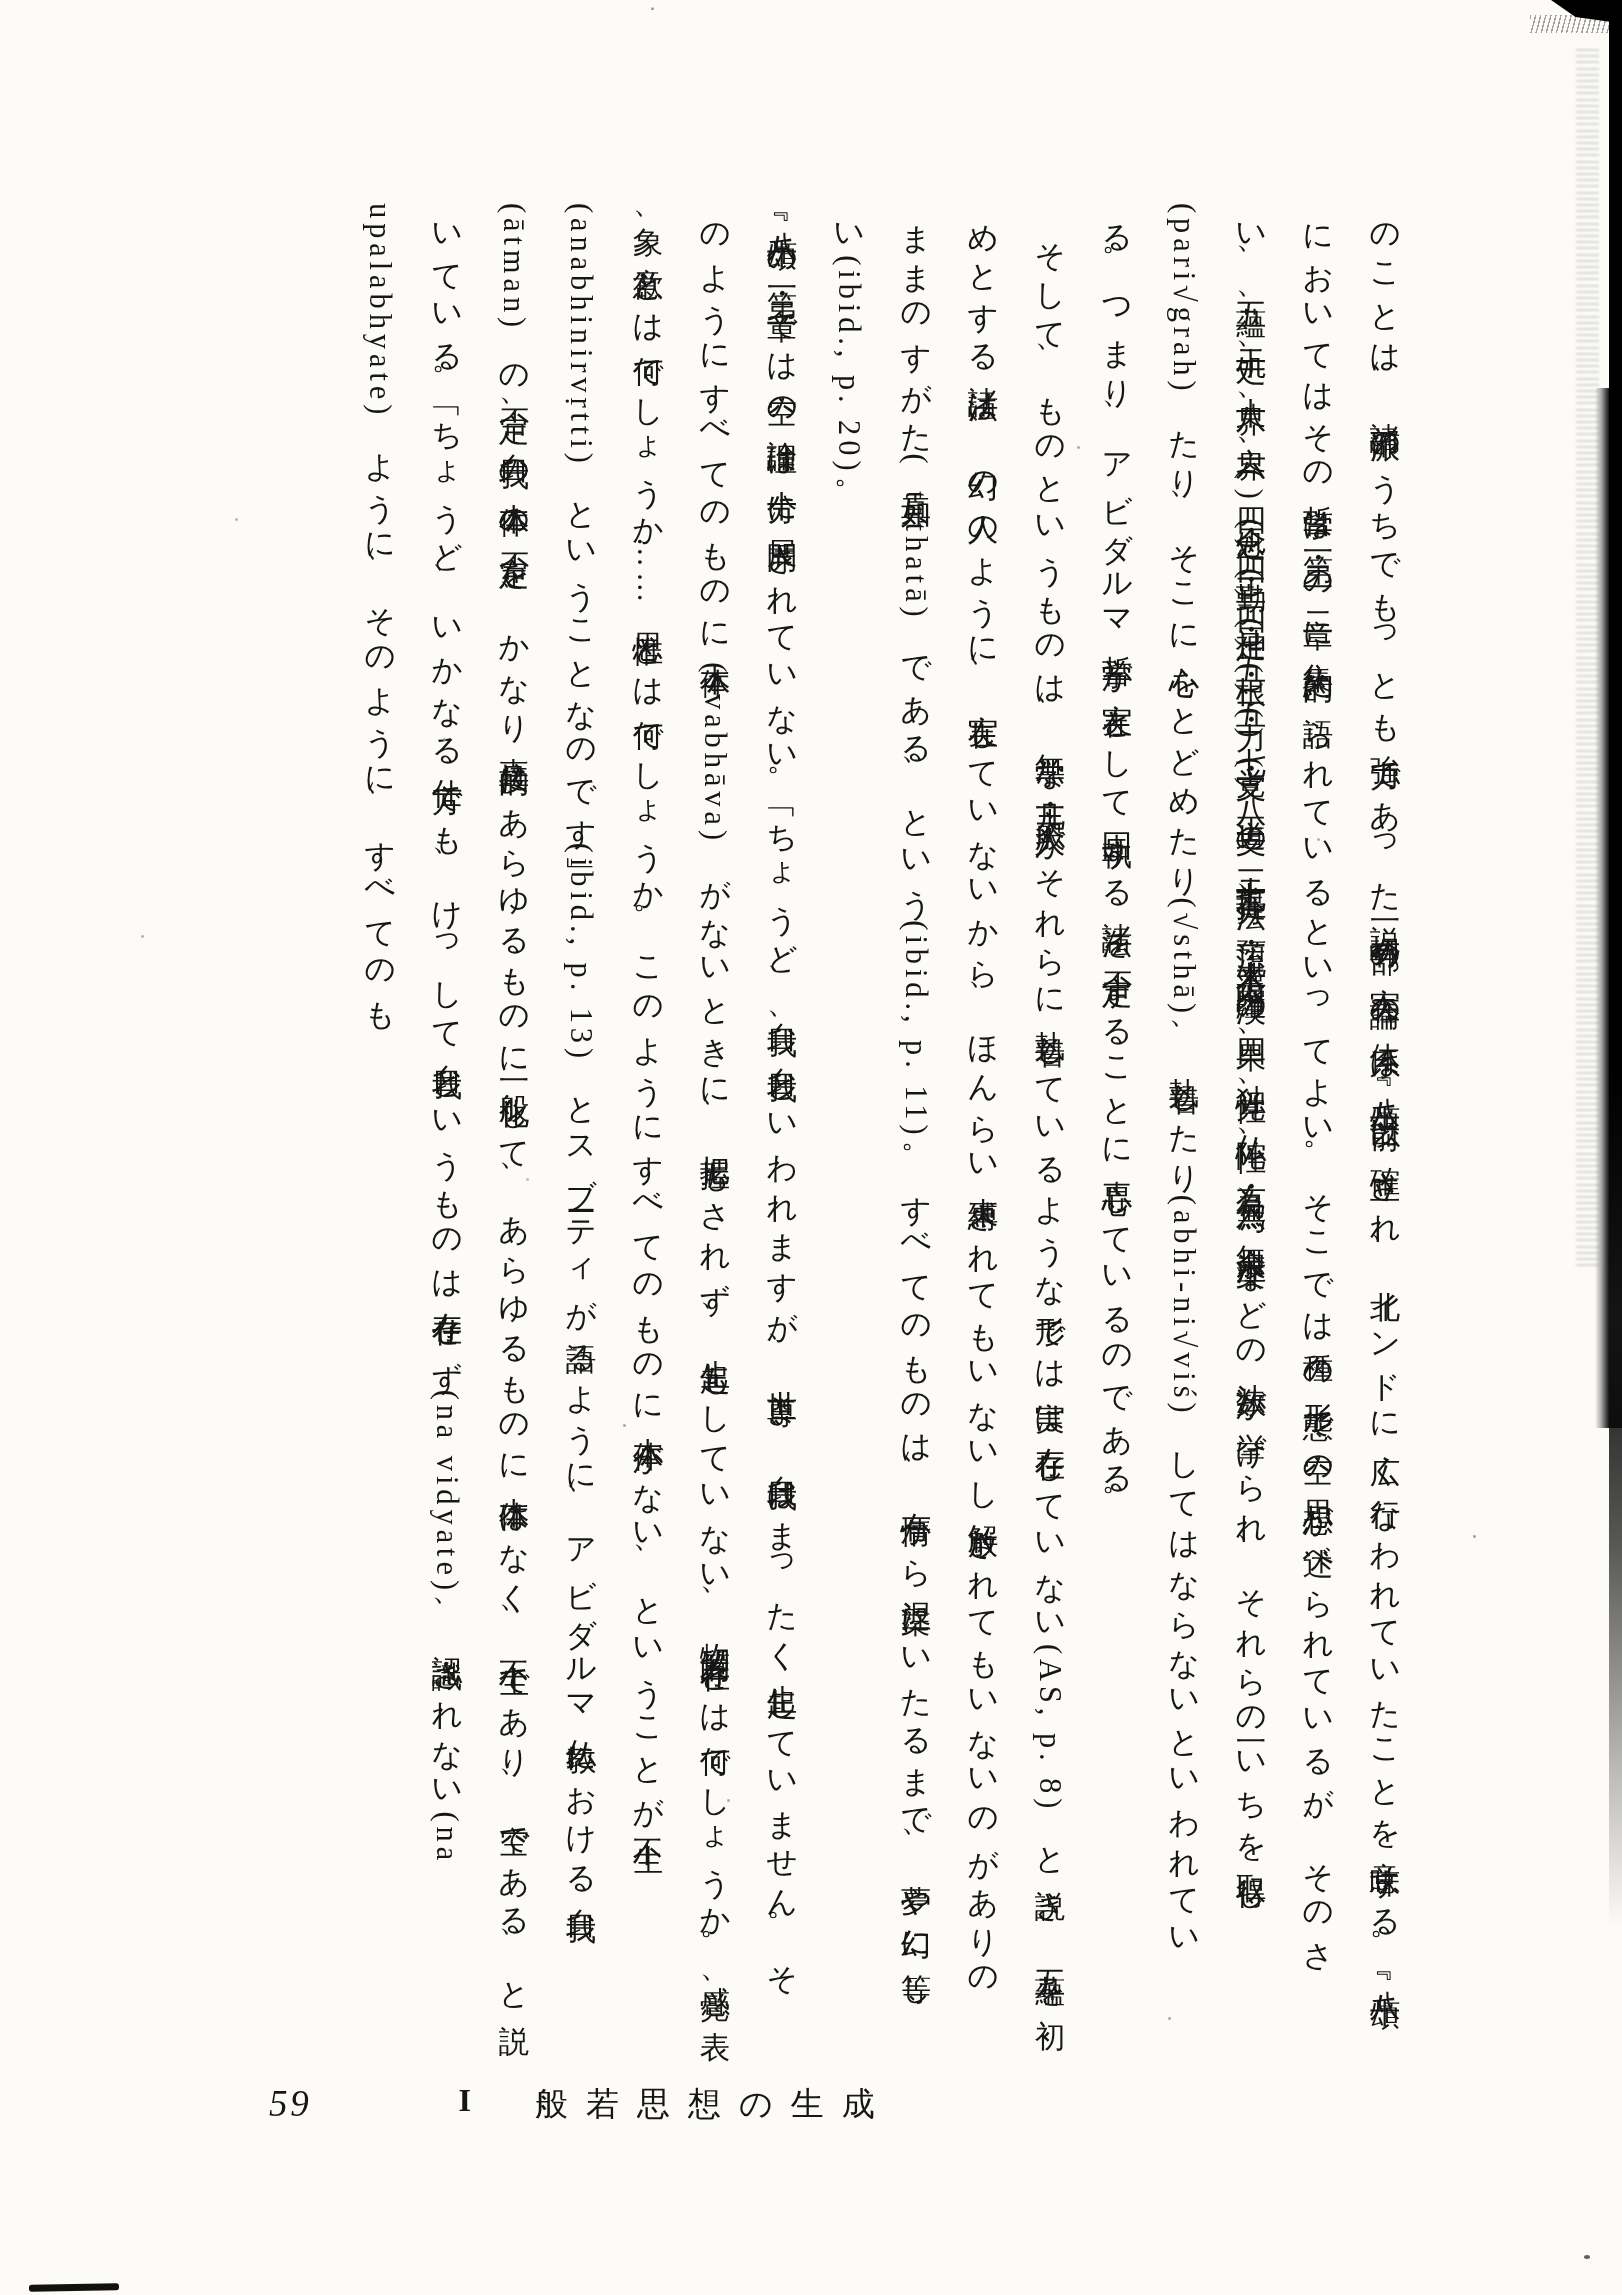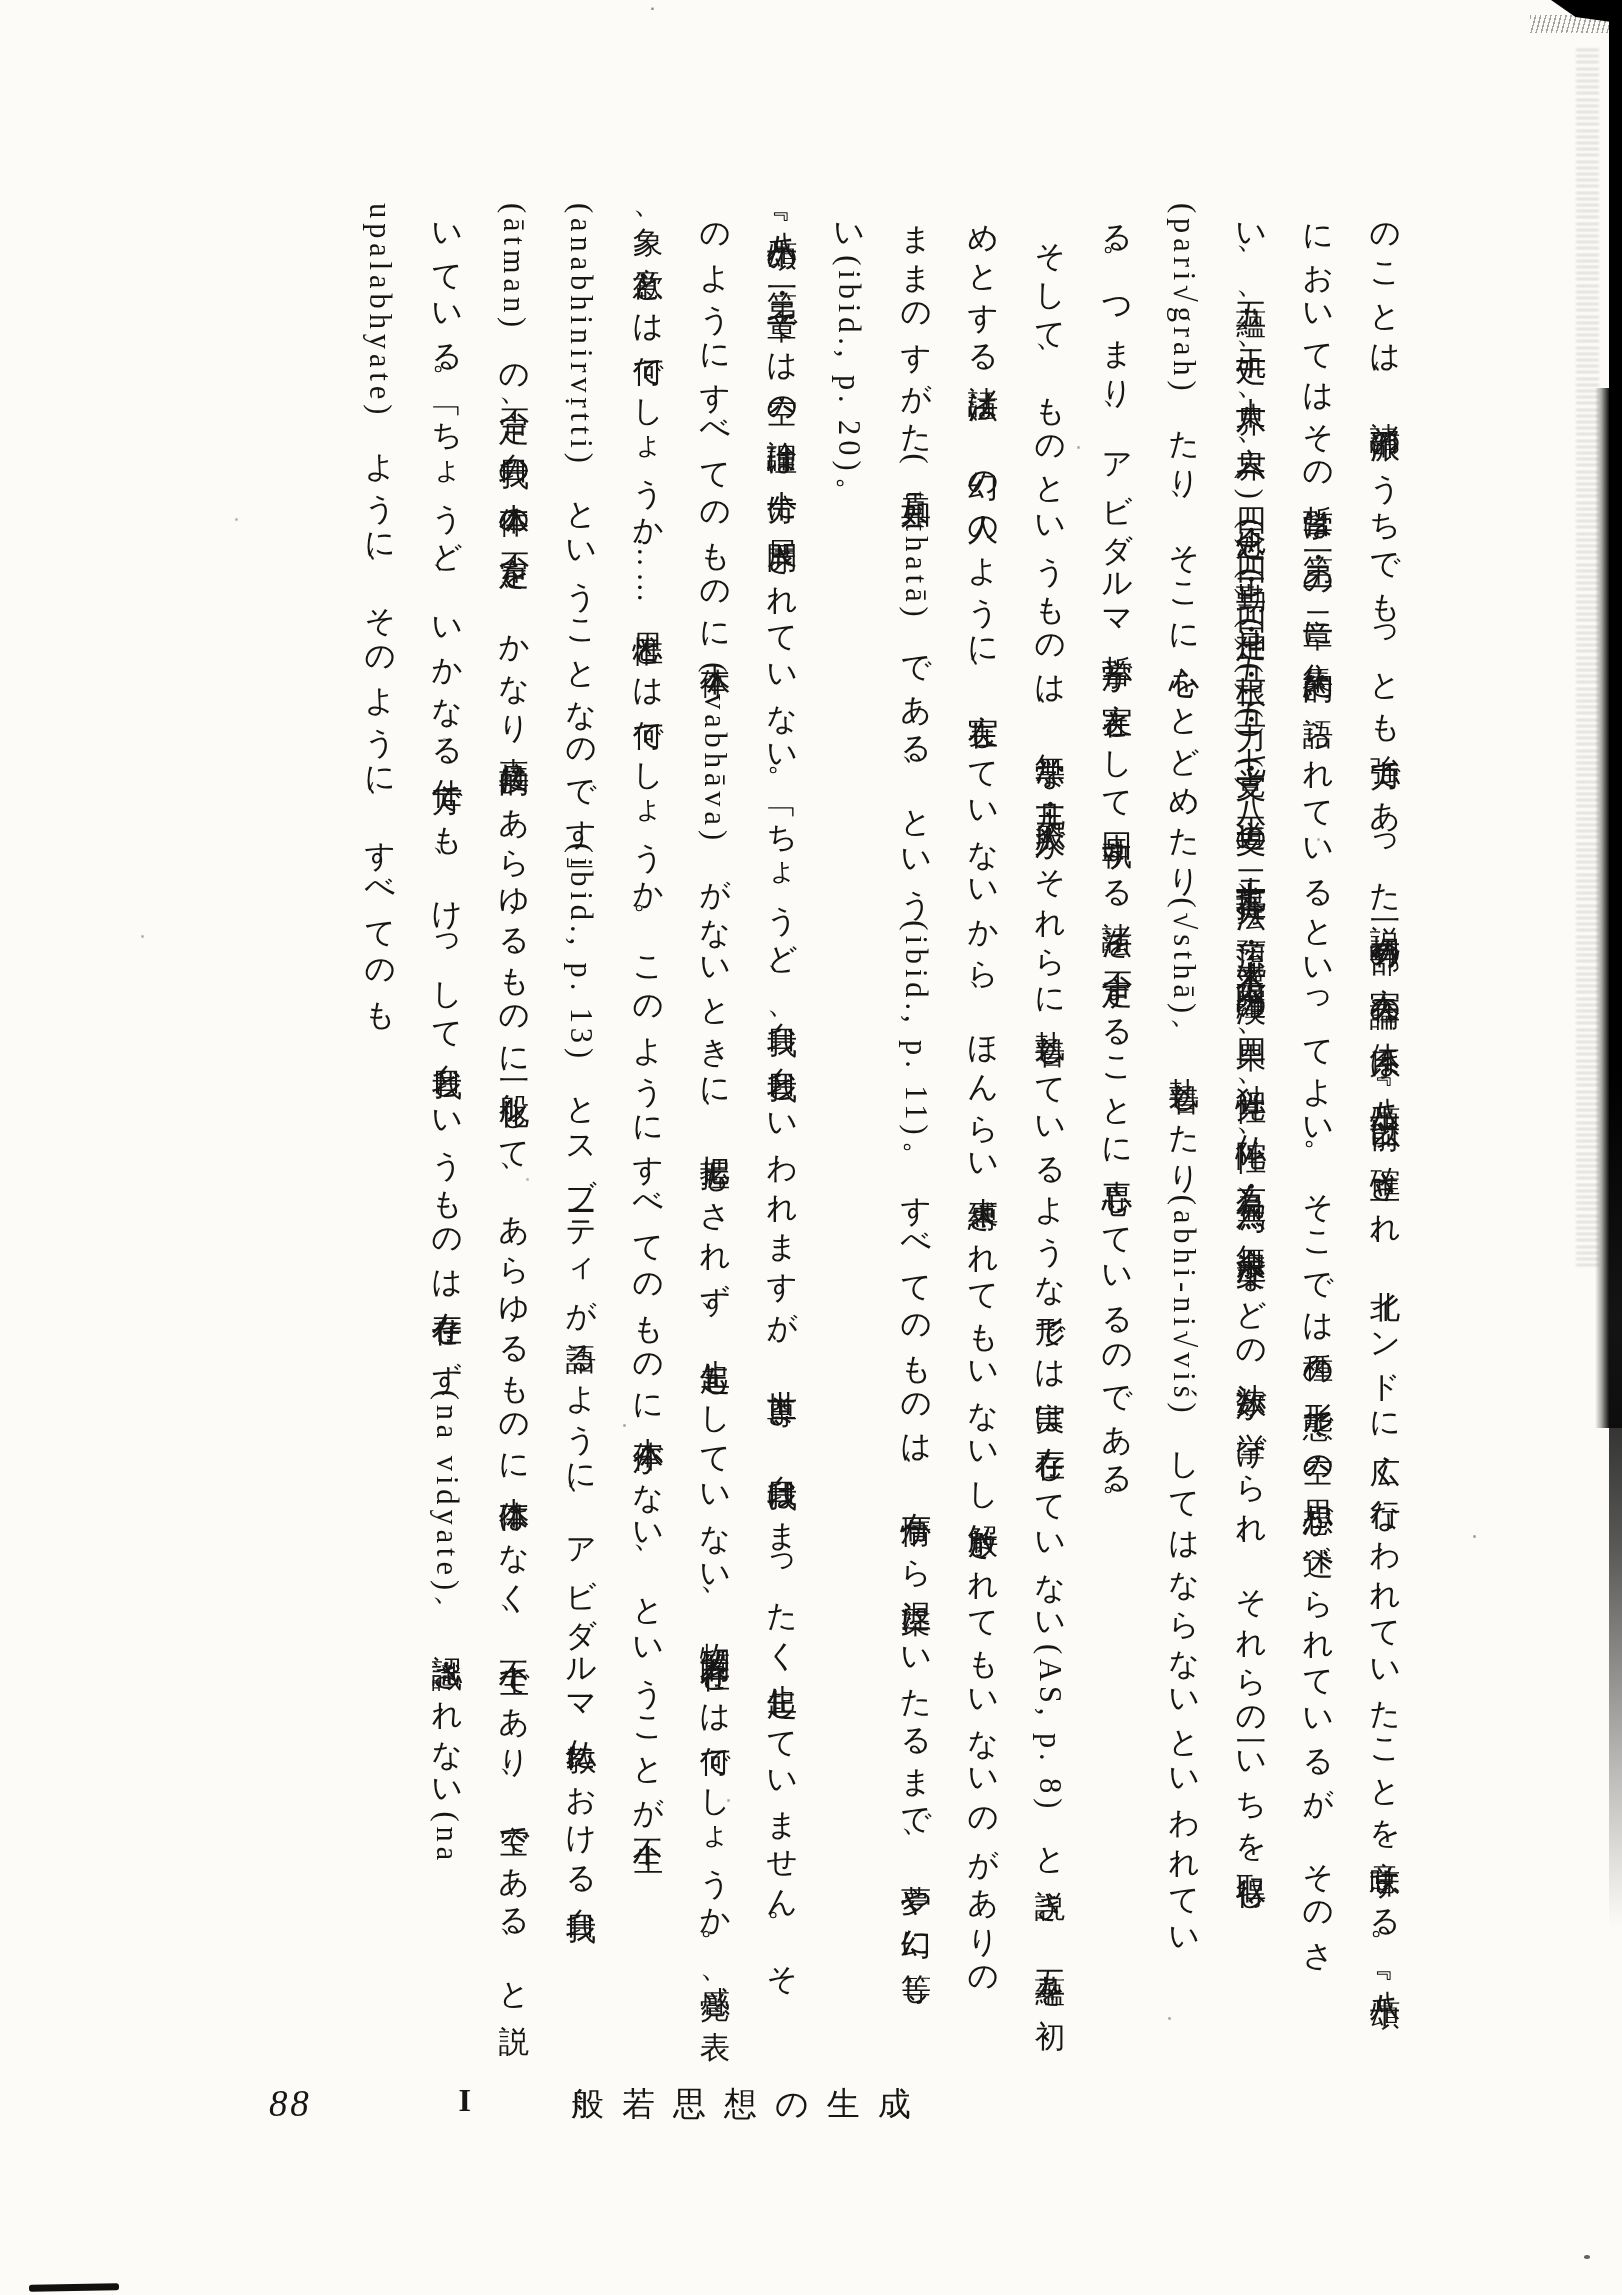--- a/index.html
+++ b/index.html
@@ -52,21 +52,21 @@
     font-style: italic;
     font-size: 37px;
     letter-spacing: 2.8px;
   }
   .partlabel {
     margin-left: 147px;
     font-weight: bold;
     font-size: 32px;
   }
   .chaptitle {
-    margin-left: 100px;
+    margin-left: 64px;
     letter-spacing: 18px;
     font-size: 33px;
   }
 
   
   .edge-bar {
     position: absolute;
     top: 14px;
     right: 0;
     width: 14px;
@@ -163,21 +163,21 @@
 
 <div class="page">
 
   <div class="text-block">
     <p class="para">のことは、諸部派のうちでもっとも強力であった説一切有部の実在論の体系は『八千頌』以前に確立され、北インドに広く行なわれていたことを意味する。『八千頌』においてはその哲学は第一・二の二章に集約的に語られているといってよい。そこでは種々の形態で空の思想が述べられているが、そのさい、五蘊、十二処、十八界、六界、(四)念処・(四)正勤・(四)神足・(五)根・(五)力・(七)覚支・(八)正道支の三十七菩提分法、預流・一来・不還・阿羅漢の四果、独覚性、仏陀性、有為・無為、無余涅槃などの法数が挙げられ、それらの一いちを取得し (pari√grah) たり、そこに心をとどめたり (√sthā)、執着したり (abhi-ni√viś) してはならないといわれている。つまり、アビダルマ哲学が実在として固執する諸法を否定することに専心しているのである。</p>
     <p class="para indent">そして、ものというものは、無学な凡夫・一般人がそれらに執着しているような形では実は存在していない (AS, p. 8) と説き、五蘊を初めとする諸法は、幻の人のように、実在していないから、ほんらい束縛されてもいないし解放されてもいないのがありのままのすがた (真如 tathatā) である、という (ibid., p. 11)。すべてのものは、有情から涅槃にいたるまで、夢や幻に等しい (ibid., p. 20)。</p>
     <p class="para">『八千頌』の第一・二章では空の論理は十分に展開されていない。「ちょうど、自我、自我といわれますが、世尊よ、自我はまったく生起していません。そのようにすべてのものに本体 (svabhāva) がないときに、把握もされず、生起もしていない、物質的存在とは何でしょうか。感覚、表象、意欲とは何でしょうか……思惟とは何でしょうか。このようにすべてのものに本体がない、ということが不生 (anabhinirvṛtti) ということなのです」(ibid., p. 13) とスブーティが語るように、アビダルマ仏教における自我 (ātman) の否定、自我の本体の否定を、かなり直接的にあらゆるものに一般化して、あらゆるものに本体はなく、不生であり、空である、と説いている。「ちょうど、いかなる仕方でも、けっして自我というものは存在せず (na vidyate)、認識されない (na upalabhyate) ように、そのように、すべてのも</p>
   </div>
 
   <div class="footer">
-    <span class="pagenum">88</span>
+    <span class="pagenum">59</span>
     <span class="partlabel">I</span>
     <span class="chaptitle">般若思想の生成</span>
   </div>
 
   <div class="edge-noise"></div>
   <div class="edge-bar-wide"></div>
   <div class="edge-bar"></div>
   <div class="corner-mark"></div>
   <div class="corner-fringe"></div>
   <div class="bottom-left-mark"></div>

